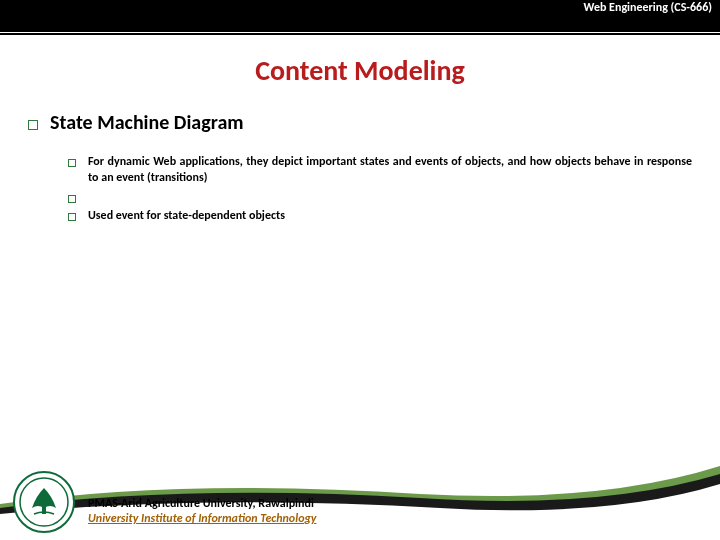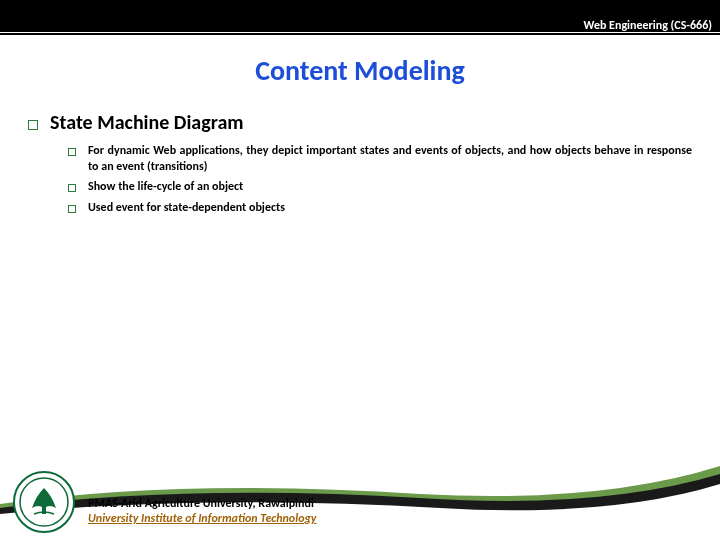--- a/index.html
+++ b/index.html
@@ -14,48 +14,48 @@
       background: #fff;
       position: relative;
       overflow: hidden;
     }
     .header-bar {
       width: 100%;
       height: 32px;
       background: #000;
       display: flex;
       justify-content: flex-end;
-      align-items: flex-end;
+      align-items: flex-start;
       padding-right: 8px;
     }
     .header-text {
       color: #fff;
       font-size: 12px;
       font-weight: bold;
     }
     .header-underline {
       height: 2px;
       background: #000;
       margin-top: 1px;
     }
     .title {
       text-align: center;
       font-size: 28px;
       font-weight: bold;
-      color: #1d4ed8;
+      color: #b91c1c;
       margin-top: 18px;
       margin-bottom: 22px;
     }
     .content {
       padding: 0 28px;
     }
     .bullet-row {
       display: flex;
       align-items: center;
-      margin-bottom: 8px;
+      margin-bottom: 19px;
     }
     .bullet-square {
       width: 10px;
       height: 10px;
       border: 1.5px solid #2d7a3a;
       background: transparent;
       margin-right: 12px;
       margin-top: 6px;
       flex-shrink: 0;
     }
@@ -143,21 +143,20 @@
     <div class="bullet-square"></div>
     <div class="main-heading">State Machine Diagram</div>
   </div>
   <div class="sub-list">
     <div class="sub-row">
       <div class="bullet-square-small"></div>
       <div class="sub-text">For dynamic Web applications, they depict important states and events of objects, and how objects behave in response to an event (transitions)</div>
     </div>
     <div class="sub-row">
       <div class="bullet-square-small"></div>
-      <div class="sub-text">Show the life-cycle of an object</div>
     </div>
     <div class="sub-row">
       <div class="bullet-square-small"></div>
       <div class="sub-text">Used event for state-dependent objects</div>
     </div>
   </div>
 </div>
 
 <div class="footer">
   <svg class="swoosh" viewBox="0 0 720 74" preserveAspectRatio="none">

